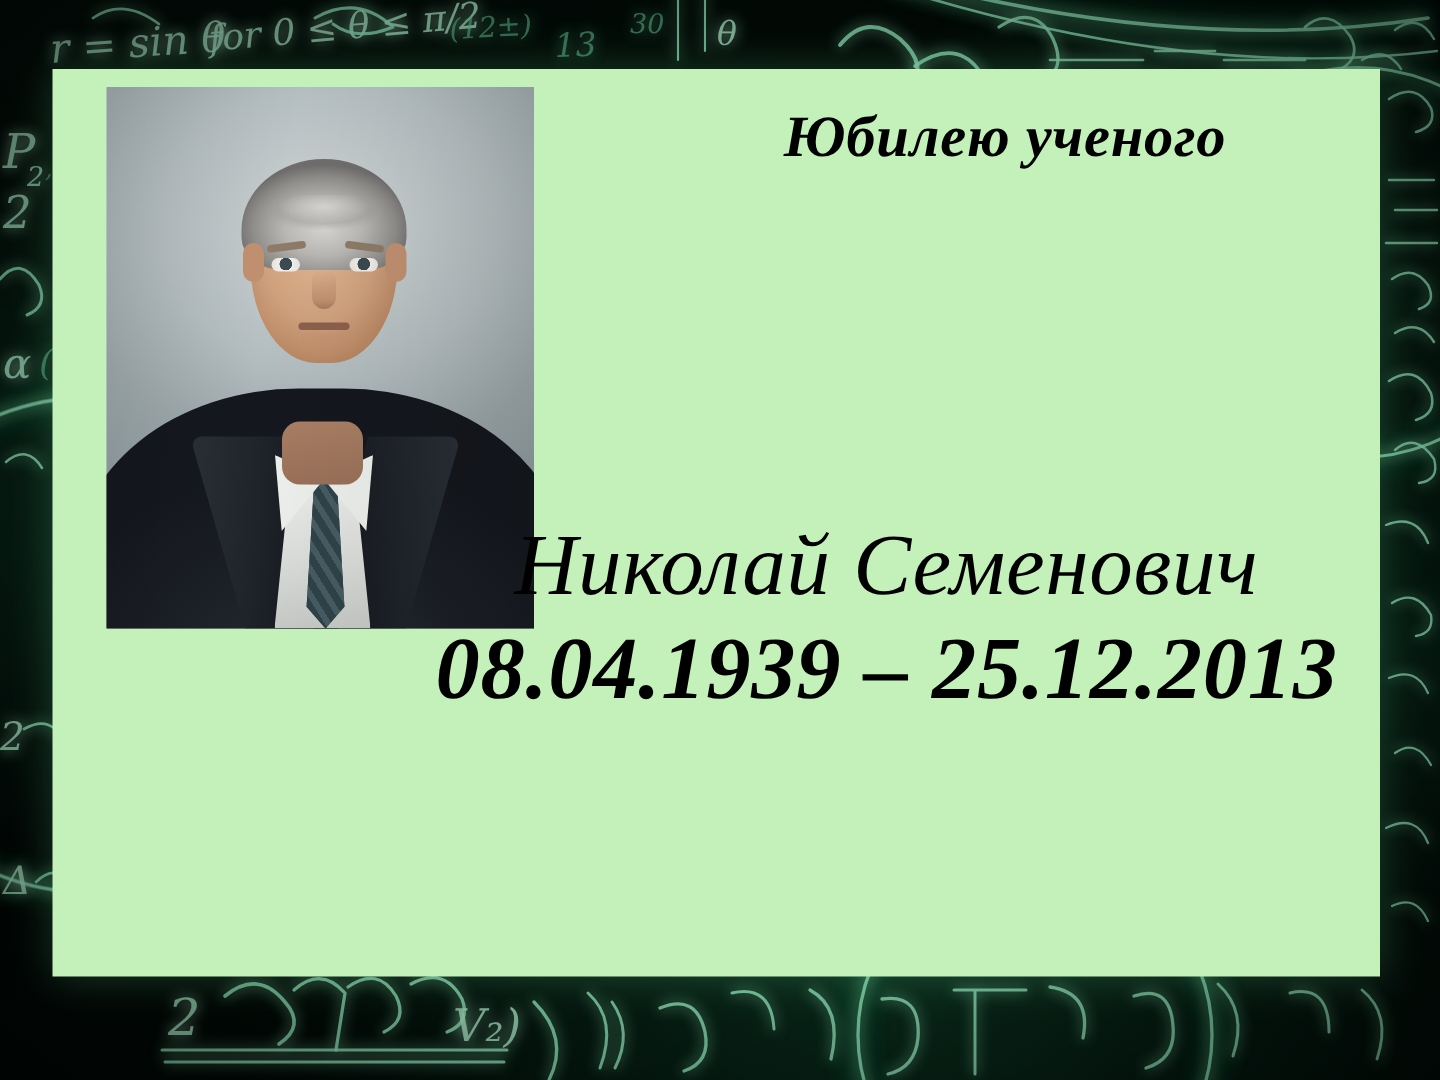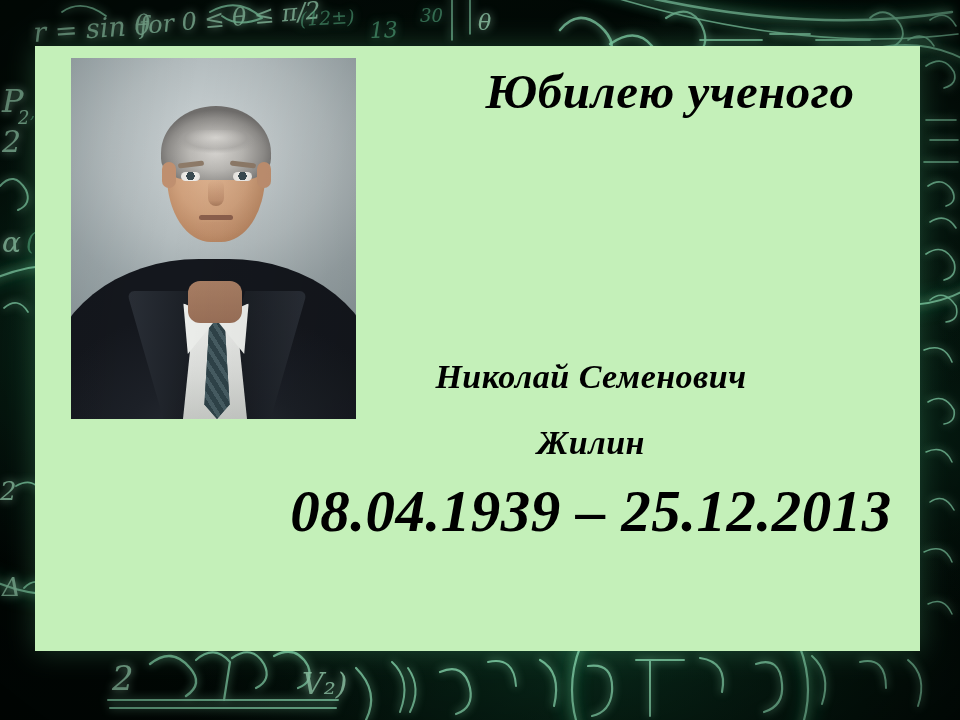--- a/index.html
+++ b/index.html
@@ -284,36 +284,36 @@
     position: absolute;
     left: 420px;
     top: 64px;
     width: 500px;
     text-align: center;
   }
   .heading-line {
     color: #000;
     font-weight: bold;
     font-style: italic;
-    font-size: 49px;
+    font-size: 39px;
     line-height: 56px;
     letter-spacing: 0.5px;
   }
   .name-block {
     position: absolute;
     left: 262px;
     top: 344px;
     width: 658px;
     text-align: center;
   }
   .name-line {
     color: #000;
-    font-weight: bold;
+    font-weight: normal;
     font-style: italic;
-    font-size: 34px;
+    font-size: 58px;
     line-height: 66px;
     letter-spacing: 0.5px;
   }
   .date-line {
     color: #000;
     font-weight: bold;
     font-style: italic;
     font-size: 59px;
     line-height: 62px;
     letter-spacing: 0.5px;
@@ -462,17 +462,16 @@
     <div class="ph-chin"></div>
     <div class="ph-shade"></div>
   </div>
 
   <div class="heading-block">
     <div class="heading-line">Юбилею ученого</div>
   </div>
 
   <div class="name-block">
     <div class="name-line">Николай Семенович</div>
-    <div class="name-line">Жилин</div>
     <div class="date-line">08.04.1939 – 25.12.2013</div>
   </div>
 
 </div>
 
 </body></html>

